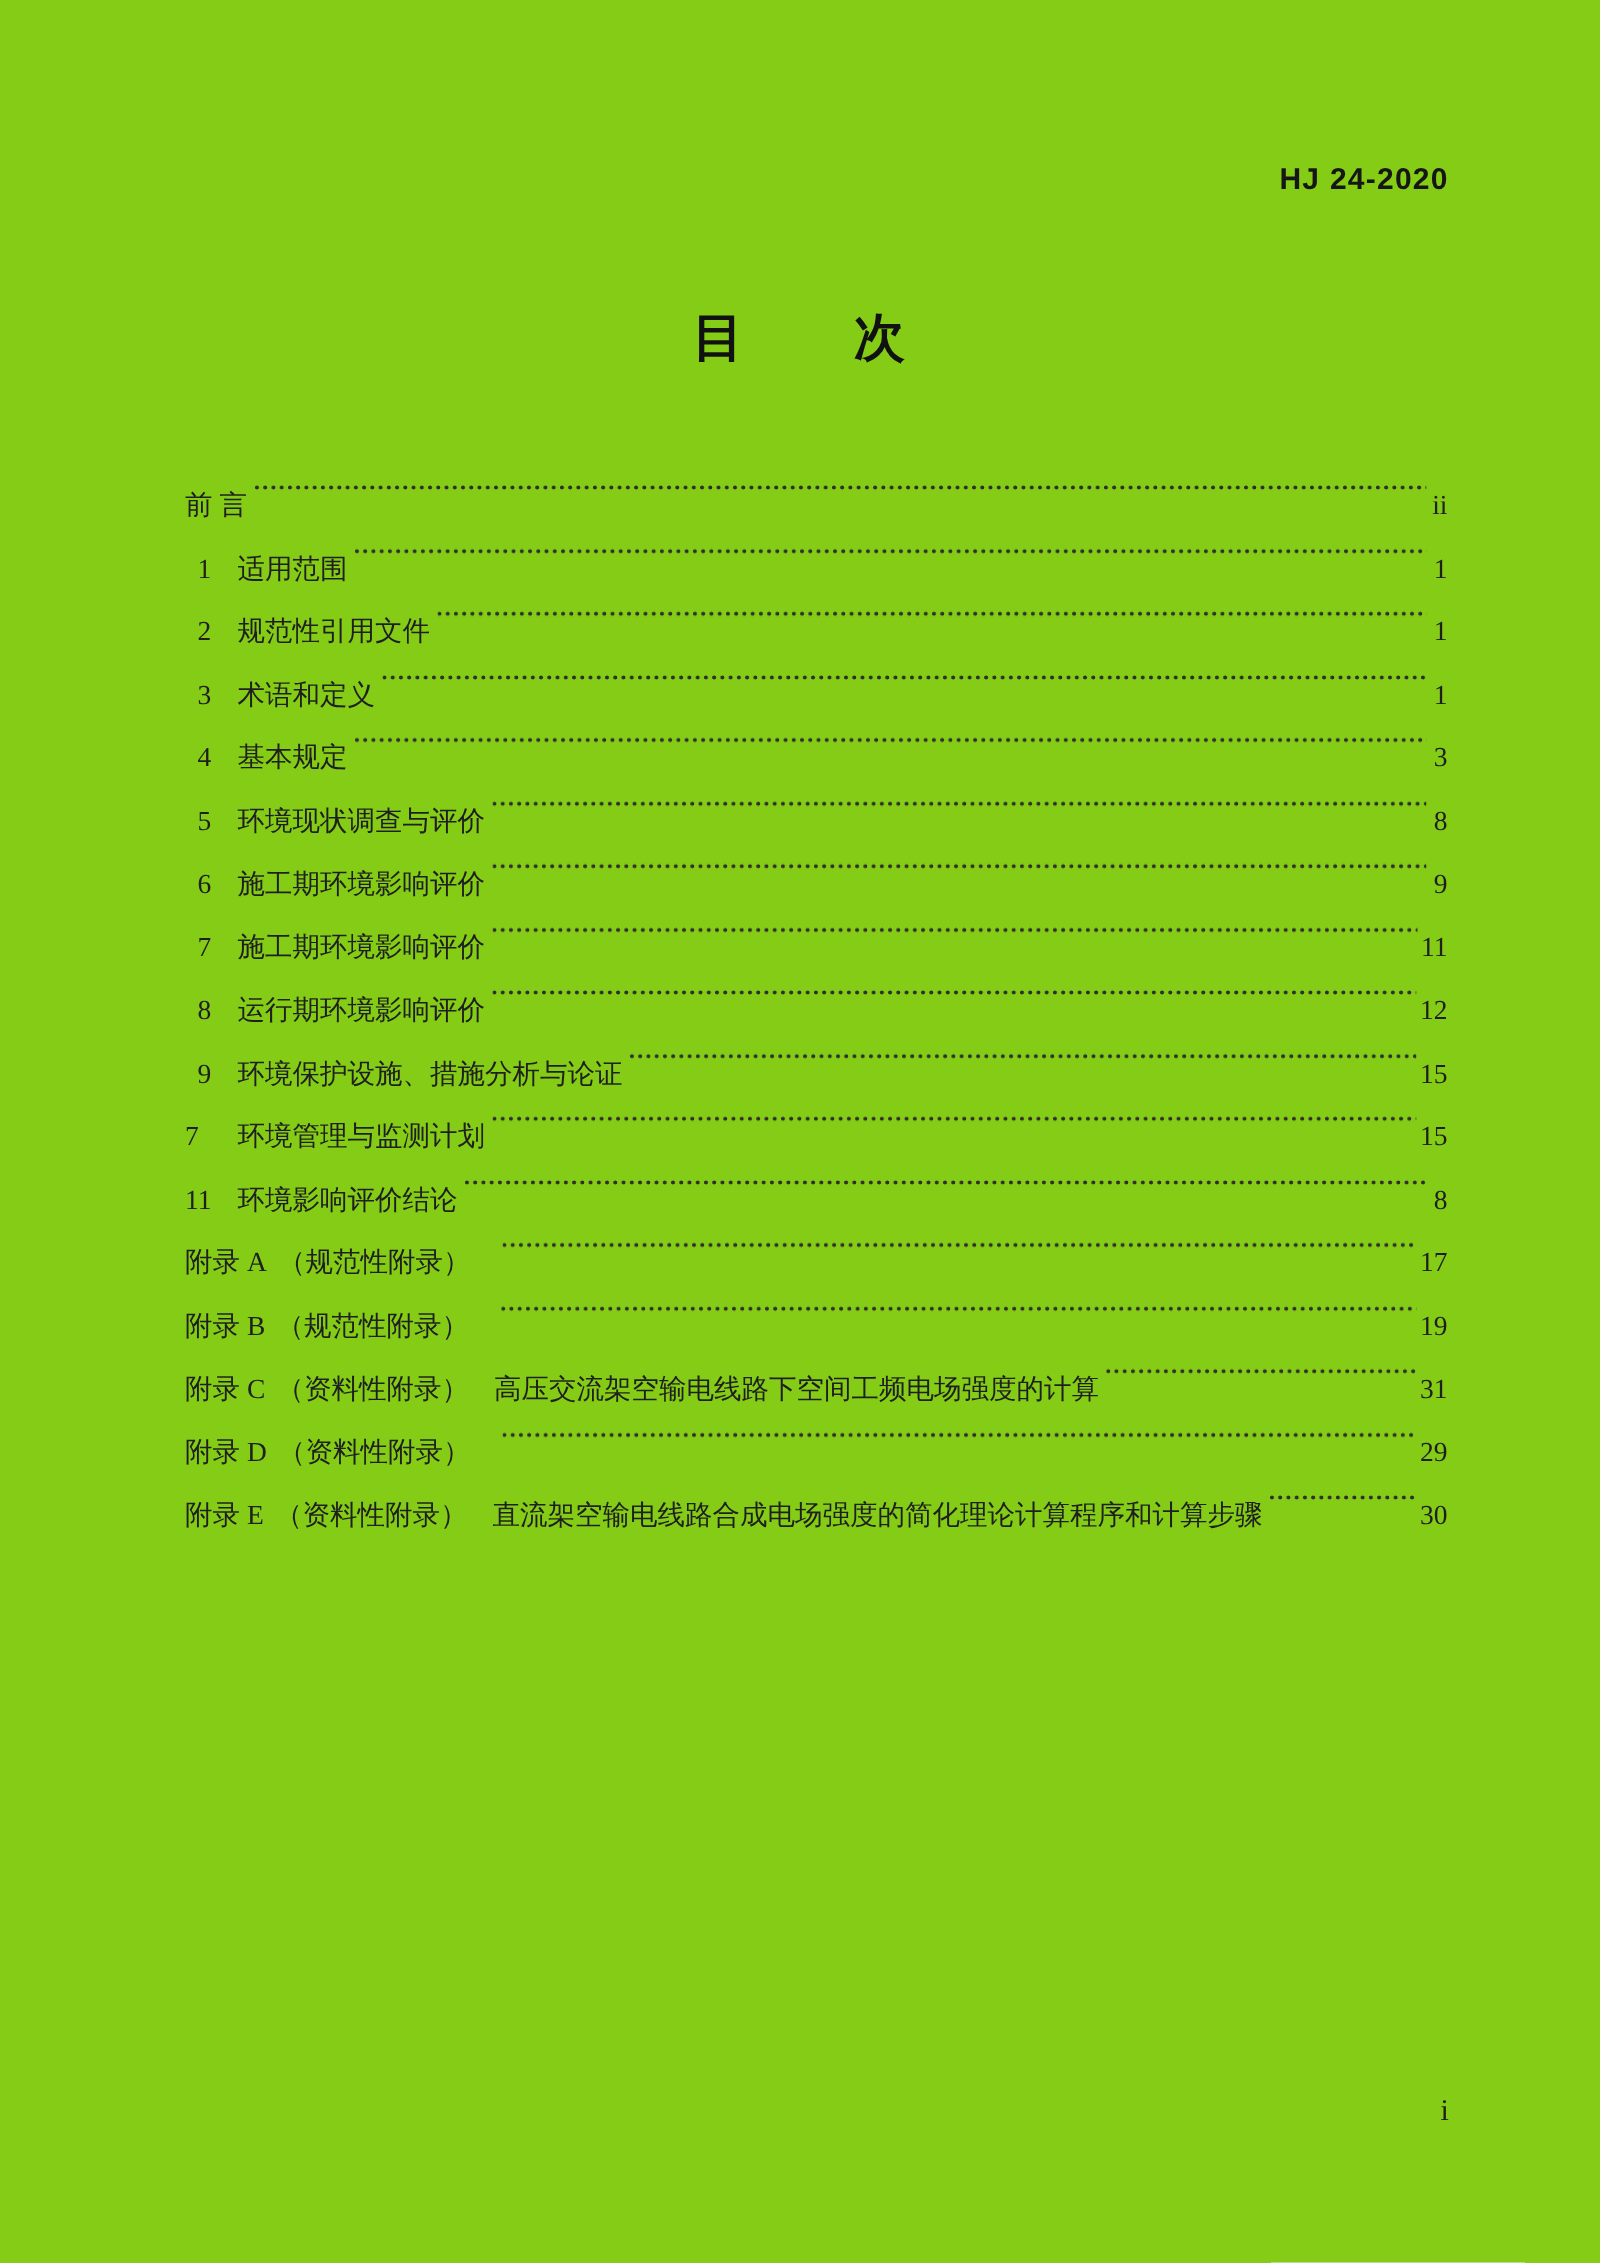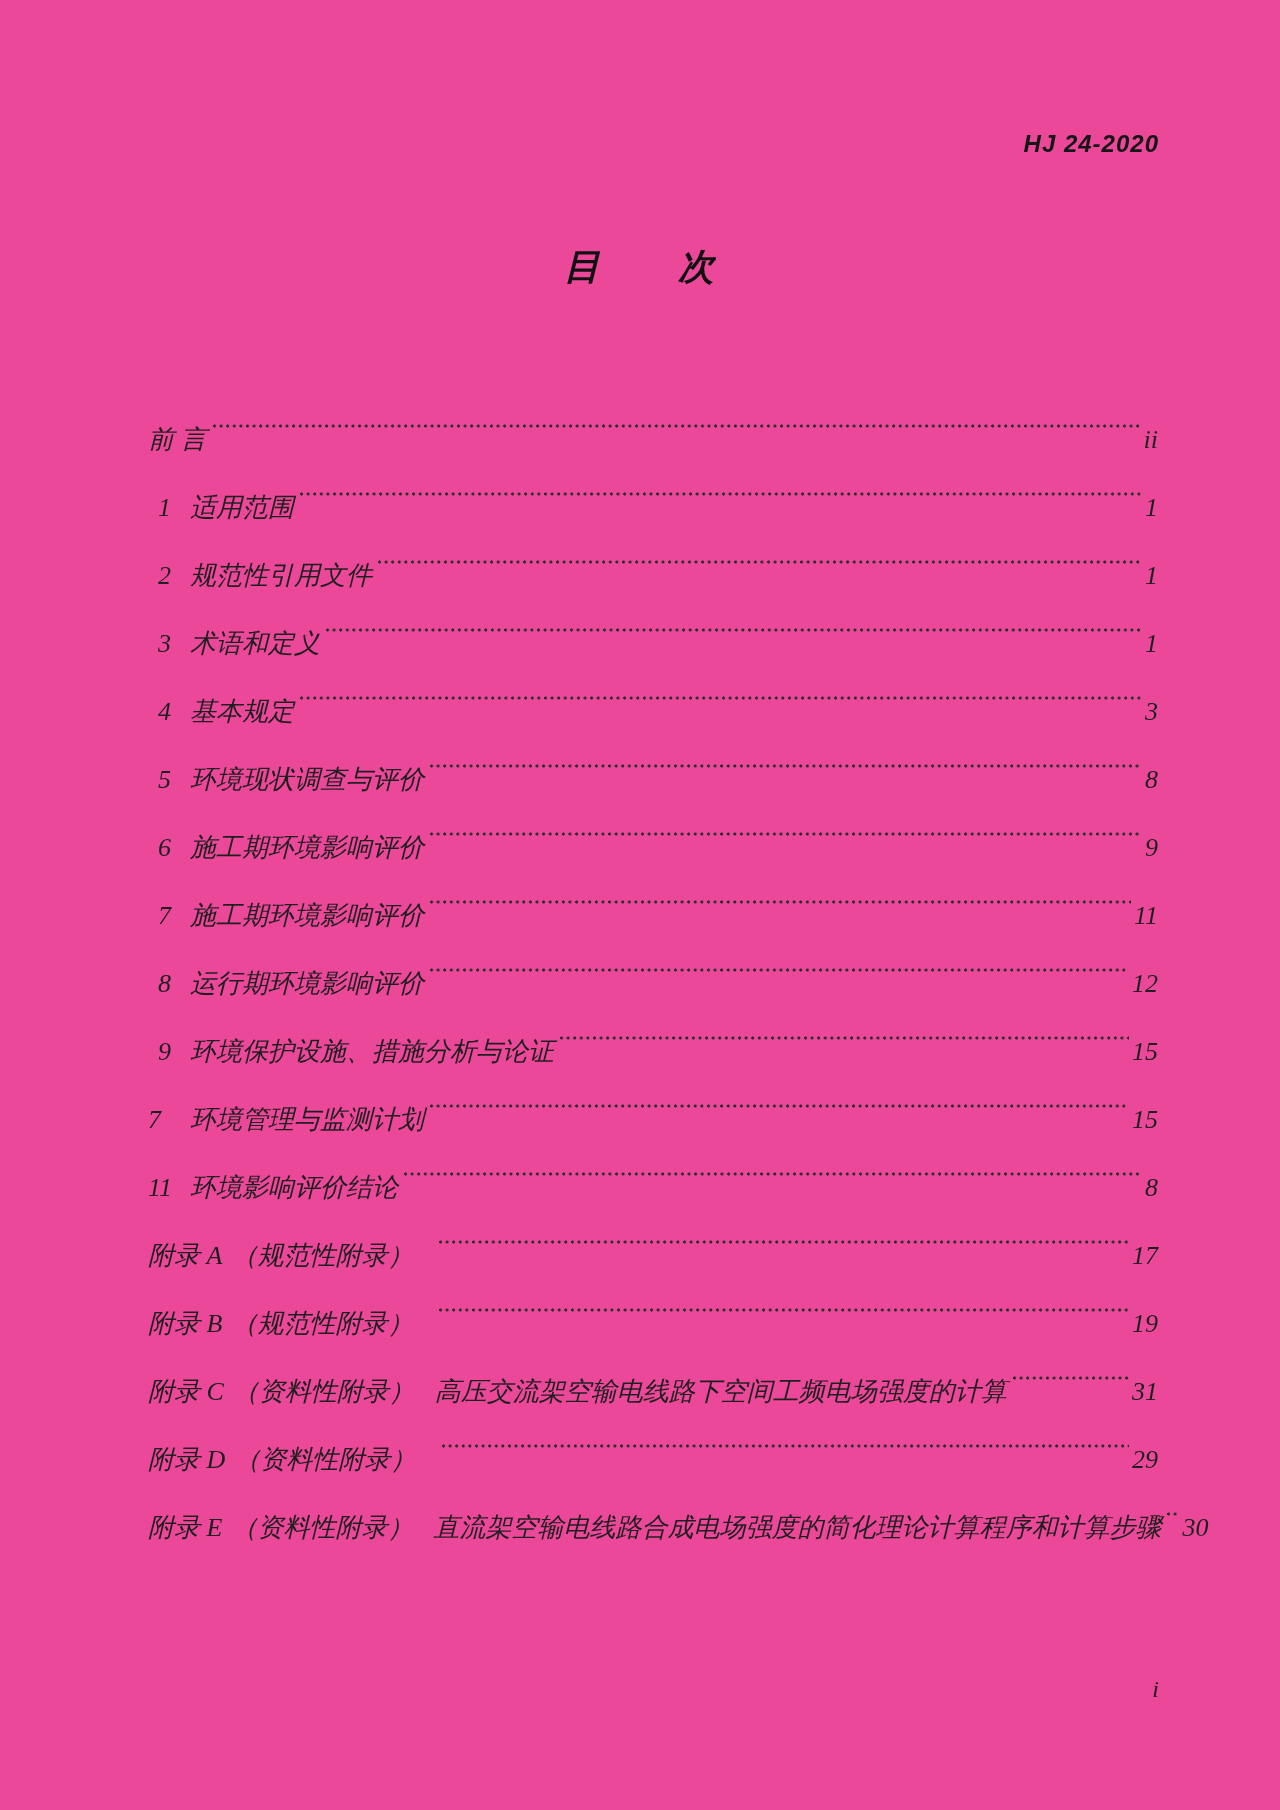--- a/index.html
+++ b/index.html
@@ -4,64 +4,62 @@
 <style>
   html, body {
     margin: 0;
     padding: 0;
     background: #e8e8e8;
   }
   .page {
     position: relative;
     width: 1280px;
     height: 1810px;
-    background: #ec4899;
+    background: #84cc16;
     font-family: "Liberation Serif", "DejaVu Serif", serif;
     color: #1f1f1f;
     overflow: hidden;
-    font-style: italic;
   }
   .doc-code {
     position: absolute;
     top: 130px;
     right: 121px;
     font-family: "Liberation Sans", "DejaVu Sans", sans-serif;
     font-weight: 700;
     font-size: 24px;
     letter-spacing: 1px;
     color: #161616;
     white-space: nowrap;
   }
   .toc-title {
     position: absolute;
     top: 243px;
     left: 0;
     width: 100%;
     margin: 0;
     text-align: center;
-    font-size: 36px;
+    font-size: 41px;
     font-weight: 700;
     color: #111111;
     letter-spacing: 2px;
   }
   .toc {
     position: absolute;
     top: 388px;
     left: 148px;
     right: 122px;
   }
   .toc-row {
     display: flex;
     align-items: flex-start;
     height: 32px;
     margin-bottom: 18.5px;
-    font-size: 26px;
+    font-size: 22px;
     line-height: 32px;
     white-space: nowrap;
-    margin-top: 36px;
   }
   .num {
     flex: none;
     width: 42px;
     box-sizing: border-box;
   }
   .label {
     flex: none;
   }
   .app-label {

